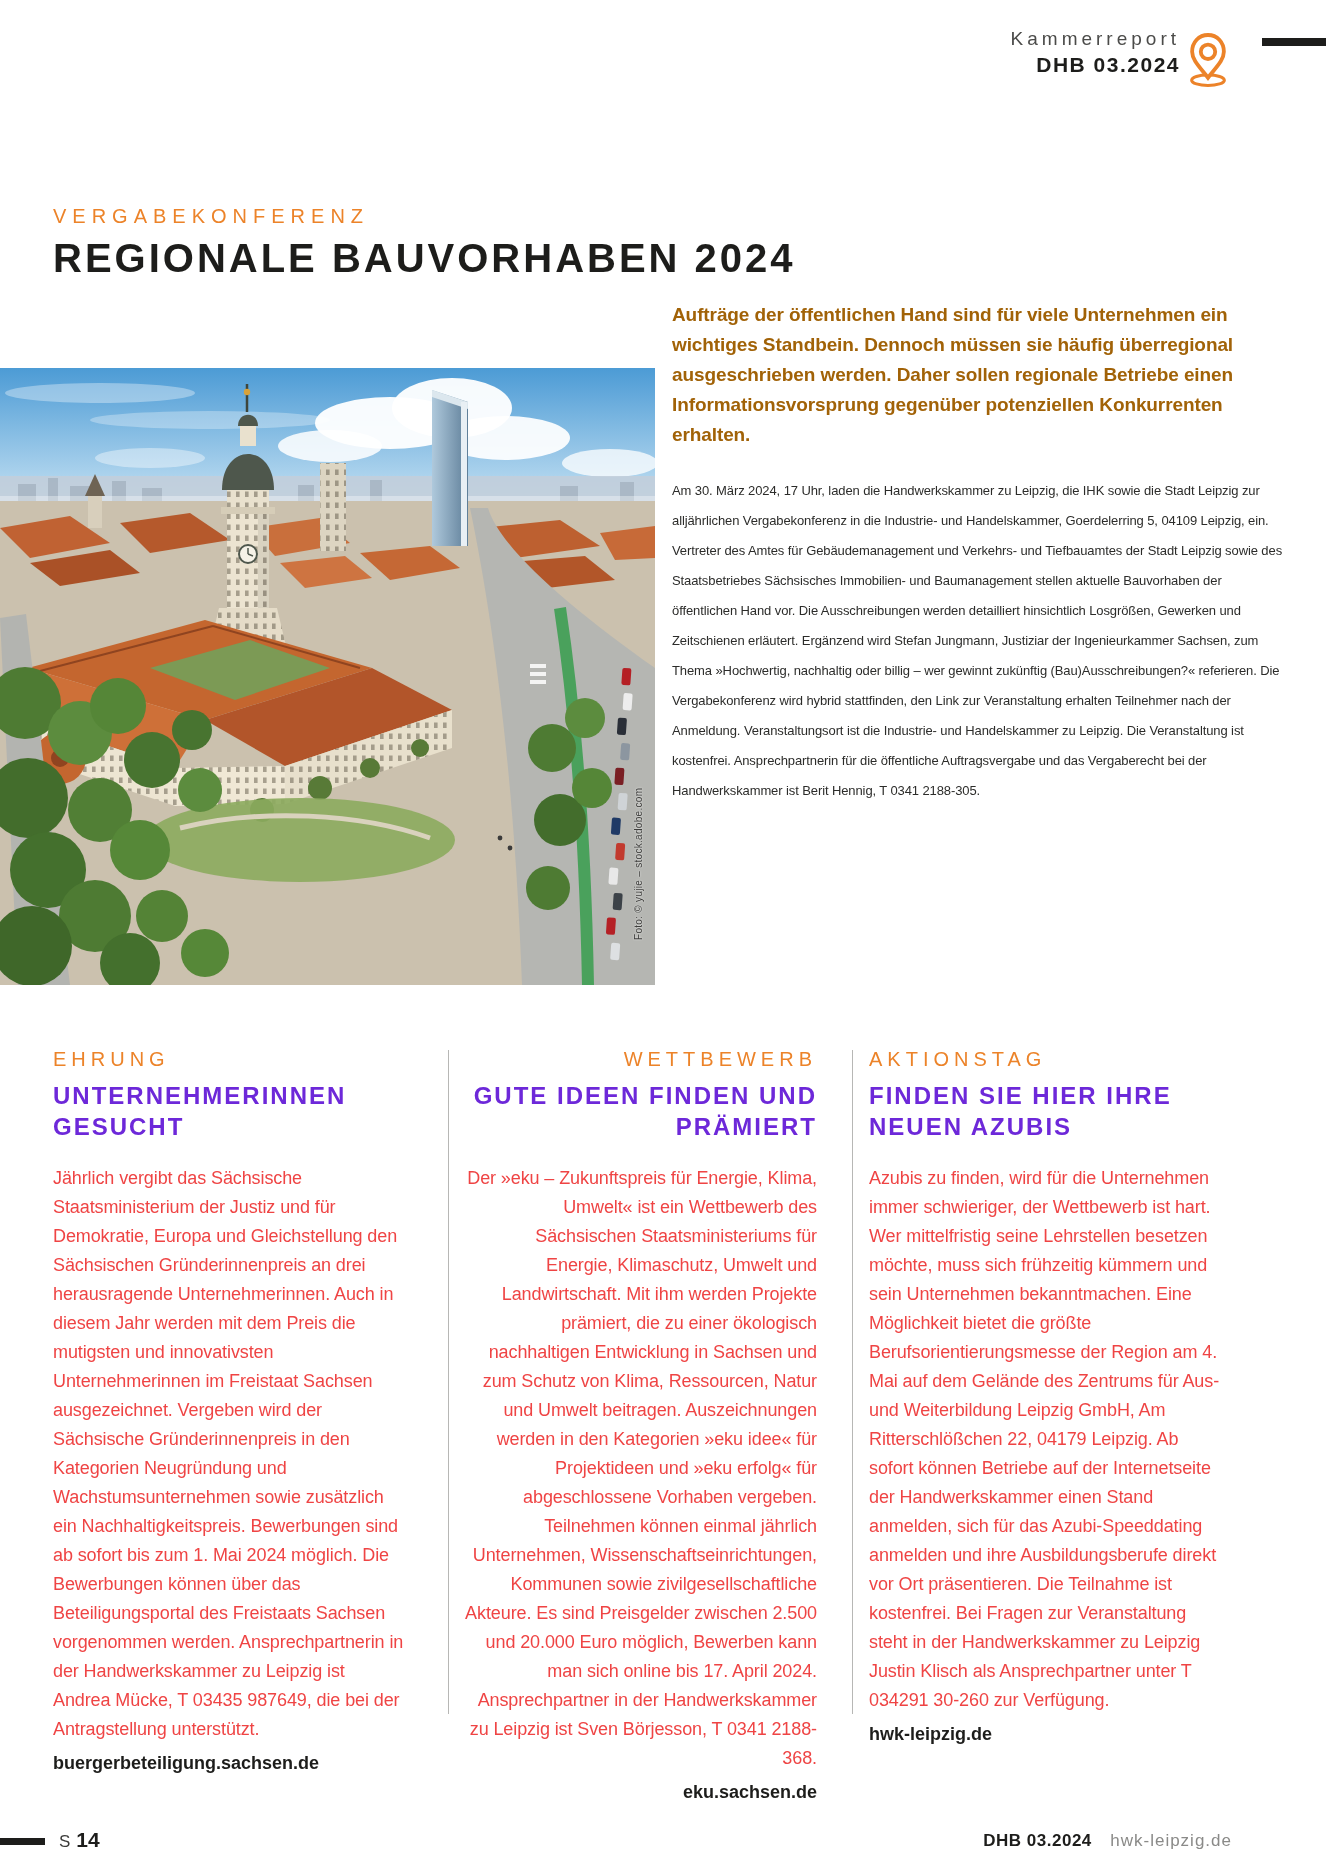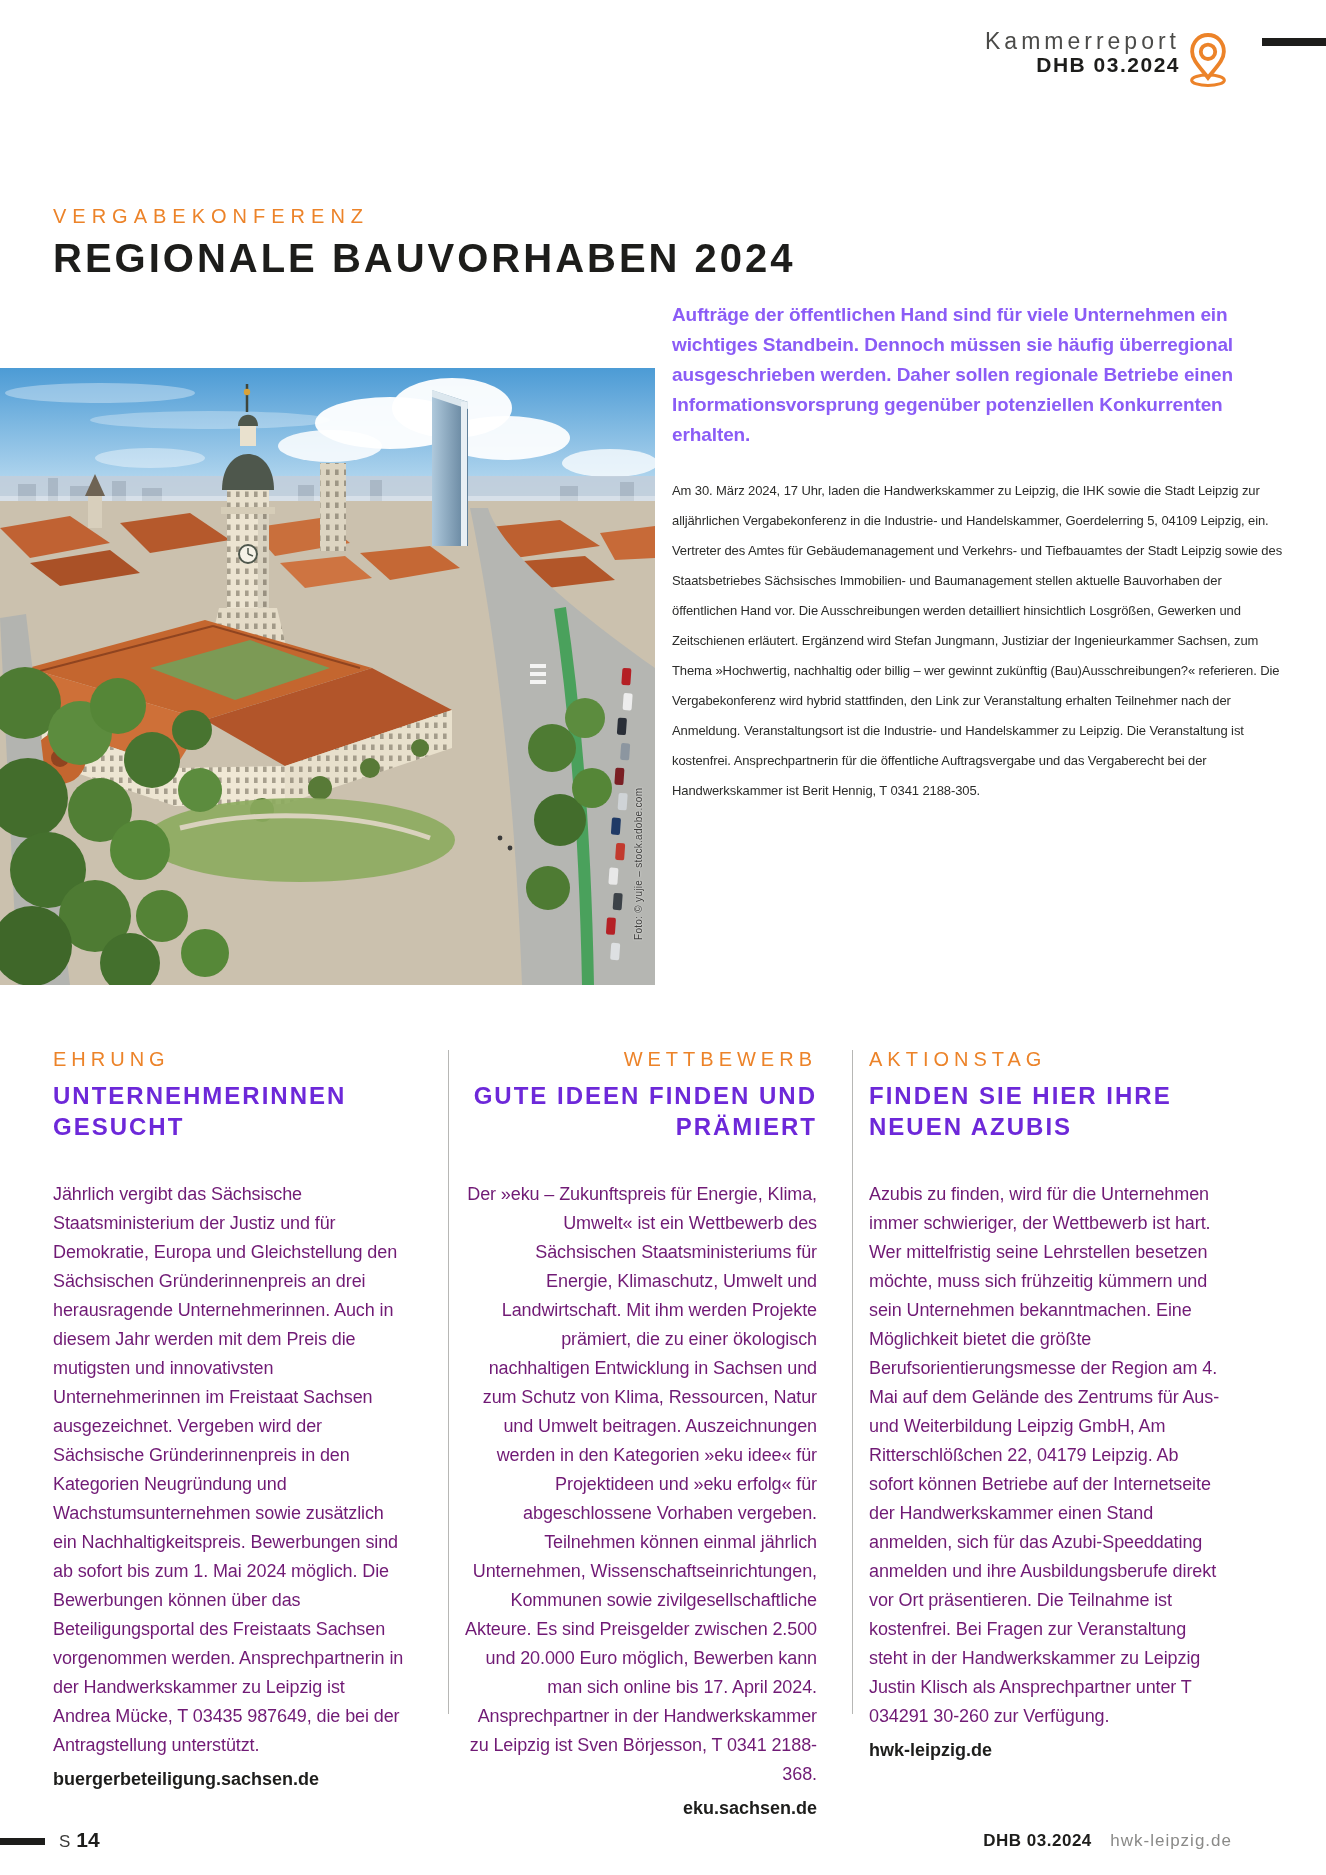--- a/index.html
+++ b/index.html
@@ -6,21 +6,21 @@
   html,body { background:#e8e8e8; }
   .page {
     position:relative; width:1326px; height:1875px; margin:0 auto;
     background:#ffffff; overflow:hidden;
     font-family:"Liberation Sans","DejaVu Sans",sans-serif;
     color:#2c2c2a;
   }
   
   .hdr-magazine {
     position:absolute; top:28px; right:146px;
-    font-size:23px; letter-spacing:4px; color:#4b4b49; white-space:nowrap;
+    font-size:19px; letter-spacing:4px; color:#4b4b49; white-space:nowrap;
   }
   .hdr-issue {
     position:absolute; top:53px; right:146px;
     font-size:21px; font-weight:700; letter-spacing:1.5px; color:#1d1d1b; white-space:nowrap;
   }
   .hdr-pin { position:absolute; top:30px; left:1183px; width:50px; height:58px; }
   .hdr-rule { position:absolute; top:38px; right:0; width:64px; height:8px; background:#1d1d1b; }
 
   
   .kicker {
@@ -37,37 +37,37 @@
   .photo-credit {
     position:absolute; left:633px; top:940px; width:240px;
     transform:rotate(-90deg); transform-origin:0 0;
     font-size:10px; color:#3e3e3c; letter-spacing:.3px;
     text-shadow:0 0 2px rgba(255,255,255,.9); white-space:nowrap;
   }
 
   
   .main-col { position:absolute; left:672px; top:300px; width:618px; }
   .main-intro {
-    font-size:19px; line-height:30px; font-weight:700; color:#8b5cf6; letter-spacing:-.1px;
+    font-size:19px; line-height:30px; font-weight:700; color:#a16207; letter-spacing:-.1px;
   }
   .main-body {
     margin-top:26px; font-size:13px; line-height:30px; color:#2c2c2a; letter-spacing:-.1px;
   }
 
   
   .sec { position:absolute; top:1048px; width:352px; }
   .sec-1 { left:53px; }
   .sec-2 { left:465px;text-align:right; }
   .sec-3 { left:869px; width:356px; }
   .sec .kicker { letter-spacing:5px; }
   .sec-title {
     margin-top:9px; font-size:24px; font-weight:700; letter-spacing:2px;
     line-height:31px; color:#6d28d9;
   }
-  .sec-body { margin-top:38px; font-size:18px; line-height:29px; color:#701a75; letter-spacing:-.1px; }
+  .sec-body { margin-top:22px; font-size:18px; line-height:29px; color:#ef4444; letter-spacing:-.1px; }
   .sec-link {
     display:block; margin-top:5px; font-size:18px; line-height:29px; font-weight:700;
     color:#1d1d1b; text-decoration:none; cursor:pointer;
   }
   .divider { position:absolute; top:1050px; width:1px; height:664px; background:#b7b7b5; }
   .divider-1 { left:448px; }
   .divider-2 { left:852px; }
 
   
   .ftr-dash { position:absolute; left:0; top:1838px; width:45px; height:7px; background:#1d1d1b; }

